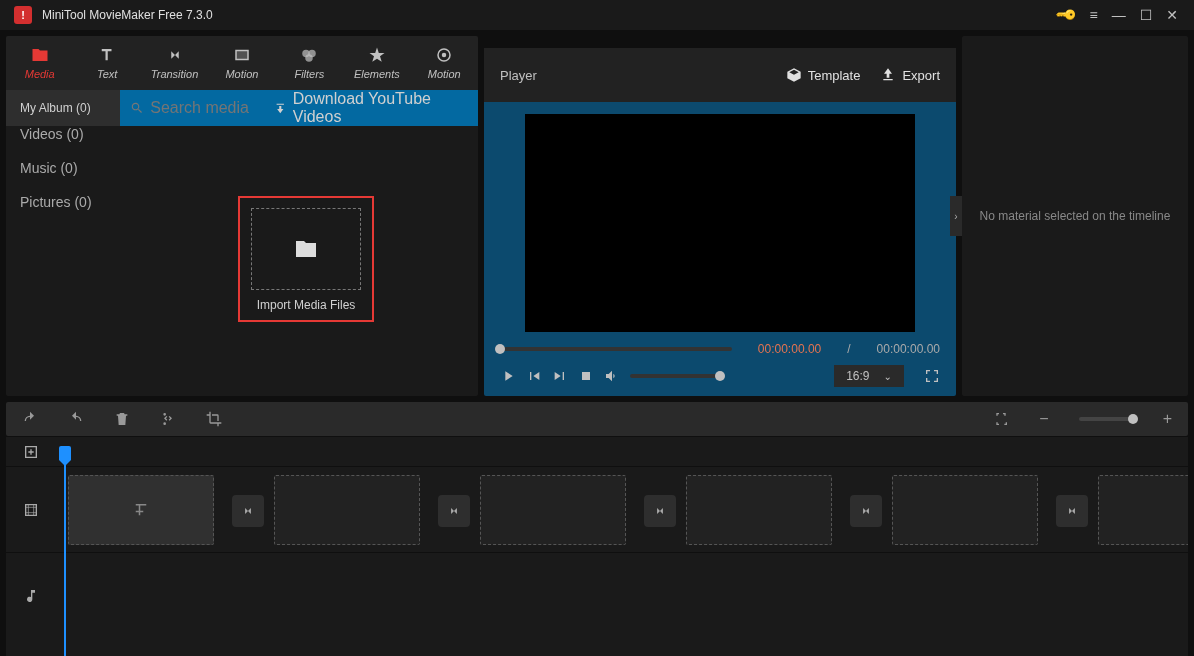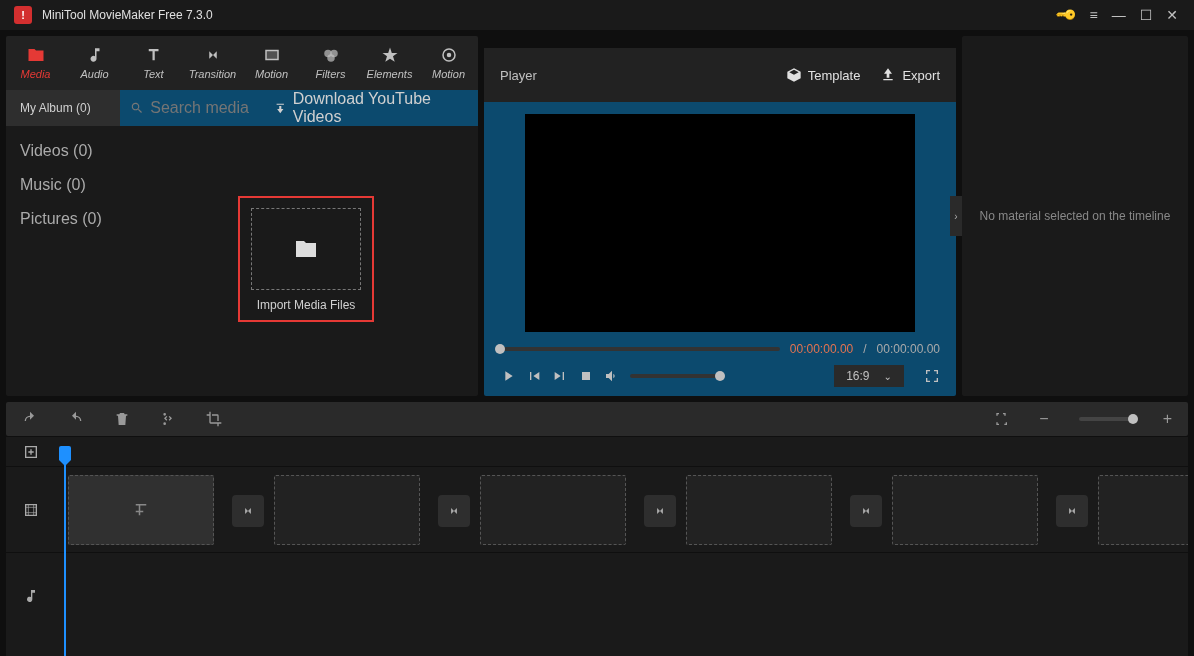--- a/index.html
+++ b/index.html
@@ -16,42 +16,42 @@
   
   
   .main { flex: 1 0 360px; display: flex; gap: 6px; padding: 6px 6px 0 6px; background:#0f0f0f; }
   
   
   .panel-left { width: 472px; display:flex; flex-direction:column; background:#1a1a1a; border-radius:2px;}
   .tabs { display:flex; background:#222; border-radius:2px 2px 0 0;}
   .tab { flex:1; display:flex; flex-direction:column; align-items:center; justify-content:center; height:54px; color:#c0c0c0; cursor:pointer; font-size:11px; gap:4px;font-style:italic;}
   .tab.active { color:#e53935; }
   .tab svg { width:18px; height:18px; }
-  .subbar { display:flex; align-items:center; height:36px; background:#0c4a6e;}
+  .subbar { display:flex; align-items:center; height:36px; background:#0369a1;}
   .album-sel { width:124px; height:100%; background:#2e2e2e; display:flex; align-items:center; padding:0 14px; color:#d0d0d0; font-size:12px;}
   .search-wrap { flex:1; display:flex; align-items:center; padding:0 10px; gap:6px; color:#777;}
   .search-wrap input { background:transparent; border:none; outline:none; color:#c0c0c0; font-size:16px; width:100px;}
   .dl-link { display:flex; align-items:center; gap:6px; padding:0 14px; color:#d0d0d0; font-size:16px; cursor:pointer;}
   .left-body { flex:1; display:flex; }
   .cats { width:124px; display:flex; flex-direction:column; }
-  .cat { height:34px; display:flex; align-items:flex-end; padding:0 14px; color:#aaa; font-size:16px; cursor:pointer;}
+  .cat { height:34px; display:flex; align-items:flex-start; padding:0 14px; color:#aaa; font-size:14px; cursor:pointer;}
   .media-area { flex:1; position:relative; }
   .import-box { position:absolute; left:108px; top:70px; width:136px; border:2px solid #e53935; display:flex; flex-direction:column; align-items:center; }
   .drop-zone { margin:10px 0 6px 0; width:110px; height:82px; border:1px dashed #777; display:flex; align-items:center; justify-content:center;}
   .import-label { color:#d0d0d0; font-size:12px; margin: 2px 0 8px 0;}
   
   
   .panel-player { flex:1; background:#0c4a6e; border-radius:2px; display:flex; flex-direction:column;margin-top:12px; }
   .player-header { height:54px; display:flex; align-items:center; padding:0 16px; background:#222;}
   .player-title { font-size:13px; color:#c0c0c0;}
   .player-head-actions { margin-left:auto; display:flex; gap:20px;}
   .head-btn { display:flex; align-items:center; gap:6px; color:#e0e0e0; font-size:13px; cursor:pointer;}
   .video-area { flex:1; display:flex; align-items:center; justify-content:center; padding:10px 0 0 0;}
   .video-canvas { width:390px; height:218px; background:#000; }
-  .progress-row { padding:8px 16px 0 16px; display:flex; align-items:center; gap:10px;}
+  .progress-row { padding:8px 16px 0 16px; display:flex; align-items:center; gap:26px;}
   .progress-track { flex:1; height:4px; background:#333; border-radius:2px; position:relative;}
   .progress-handle { position:absolute; left:0; top:50%; transform:translate(-50%,-50%); width:10px; height:10px; background:#c0c0c0; border-radius:50%;}
   .time-current { color:#e57350; font-size:12px;}
   .time-total { color:#aaa; font-size:12px;}
   .controls-row { height:40px; display:flex; align-items:center; padding:0 16px; gap:10px;}
   .ctrl-icon { color:#c0c0c0; cursor:pointer;}
   .vol-track { width:90px; height:4px; background:#333; border-radius:2px; position:relative;}
   .vol-track .handle { position:absolute; right:0; top:50%; transform:translate(50%,-50%); width:10px; height:10px; background:#c0c0c0; border-radius:50%;}
   .ratio-sel { margin-left:auto; width:70px; height:22px; background:#2a2a2a; display:flex; align-items:center; justify-content:center; gap:14px; color:#c0c0c0; font-size:12px; cursor:pointer;}
   
@@ -108,26 +108,20 @@
     <div class="panel-left">
       <div class="tabs">
         <div class="tab active">
           <svg viewBox="0 0 24 24">
               <path d="M10 4H2v16h20V6H12l-2-2z"></path>
             </svg>
           <span>Media</span>
         </div>
         <div class="tab">
           <svg viewBox="0 0 24 24">
-              <path d="M12 3v10.55A4 4 0 1 0 14 17V7h4V3h-6z"></path>
-            </svg>
-          <span>Audio</span>
-        </div>
-        <div class="tab">
-          <svg viewBox="0 0 24 24">
               <path d="M5 4v3h5v12h3V7h5V4H5z"></path>
             </svg>
           <span>Text</span>
         </div>
         <div class="tab">
           <svg viewBox="0 0 24 24">
               <path d="M7 7l5 5-5 5V7zm10 10l-5-5 5-5v10z"></path>
             </svg>
           <span>Transition</span>
         </div>

